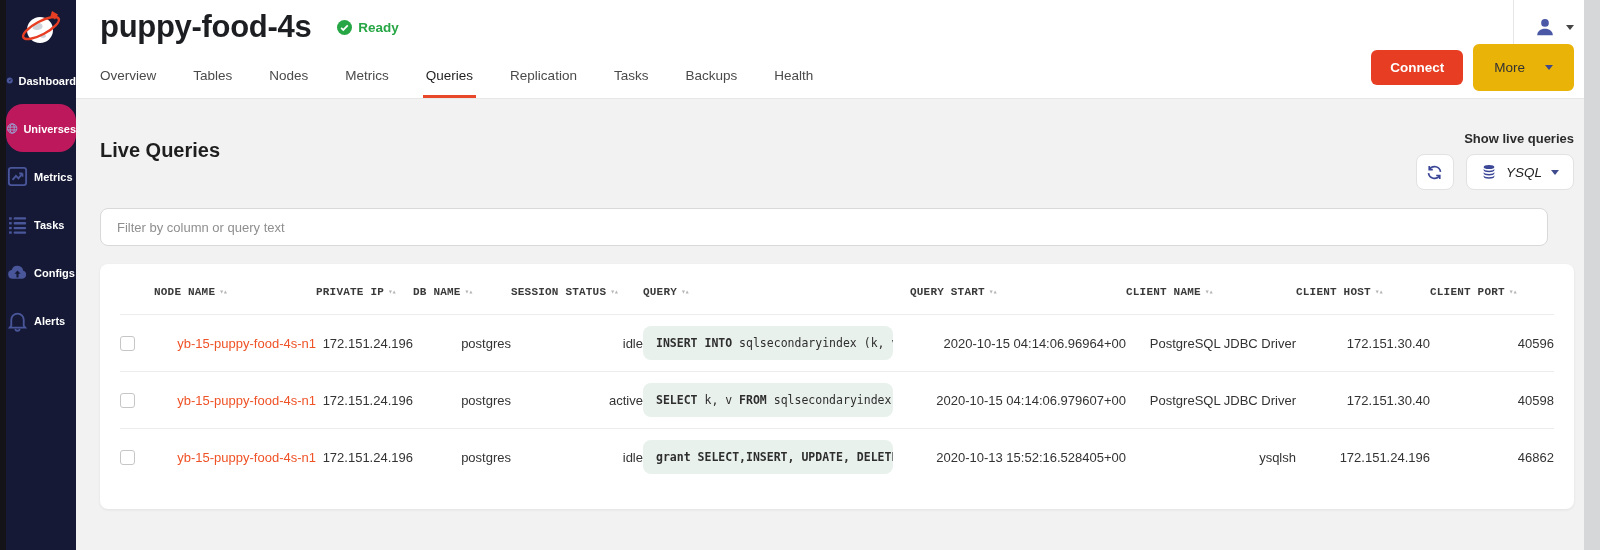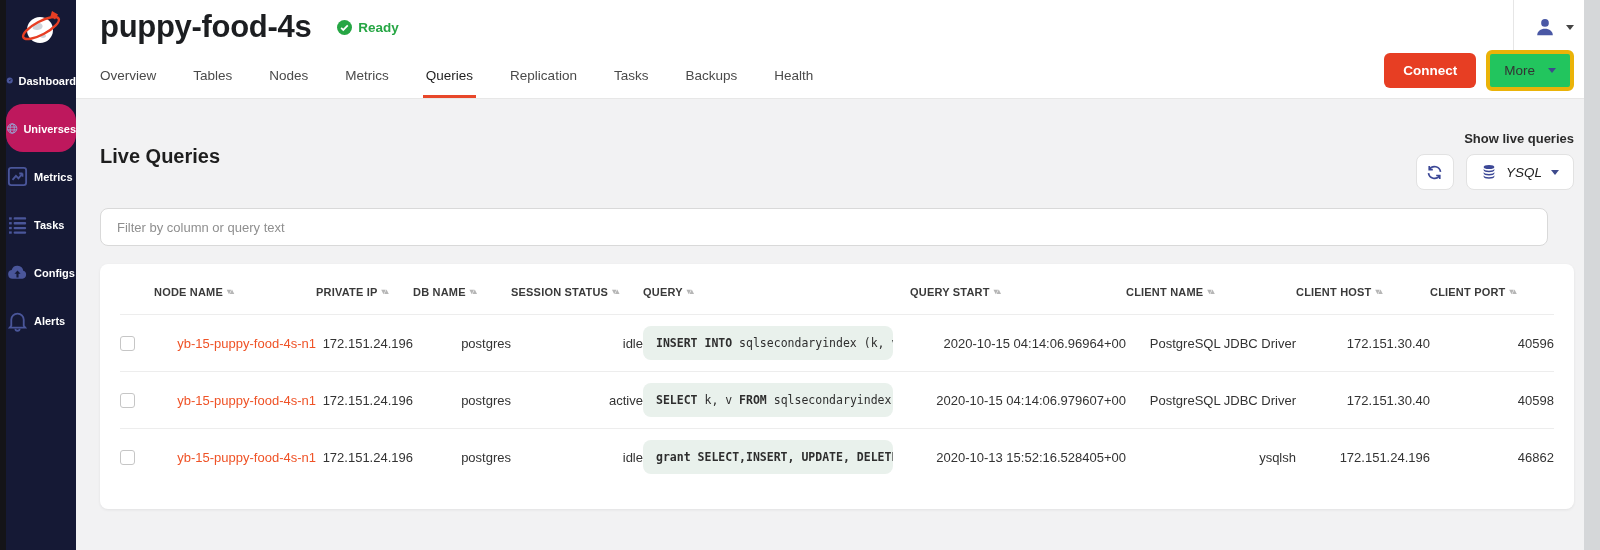--- a/index.html
+++ b/index.html
@@ -36,41 +36,41 @@
   .caret { width:0; height:0; border-left:4.5px solid transparent; border-right:4.5px solid transparent; border-top:5px solid #3e4a8c; display:inline-block; }
   .caret.dark { border-top-color:#444; }
 
   .header-bottom { display:flex; align-items:flex-end; height:44px; }
   .tabs { display:flex; gap:37px; }
   .tab { font-size:13.5px; color:#4a4a4a; padding-bottom:15px; position:relative; cursor:pointer; white-space:nowrap; }
   .tab.active { color:#1f1f1f; }
   .tab.active::after { content:""; position:absolute; left:-3px; right:-3px; bottom:0; height:3px; background:#e8472a; }
   .header-actions { margin-left:auto; display:flex; gap:10px; align-items:center; margin-bottom:7px; }
   .btn-connect { background:#e73e23; color:#fff; font-weight:700; font-size:13.5px; border:none; border-radius:6px; padding:10px 19px; cursor:pointer; font-family:inherit; }
-  .btn-more { background:#22c55e; border:4px solid #eab308; border-radius:6px; padding:9px 14px; font-size:13.5px; color:#333; display:flex; align-items:center; gap:13px; cursor:pointer; font-family:inherit; }
+  .btn-more { background:#eab308; border:7px solid #eab308; border-radius:6px; padding:9px 14px; font-size:13.5px; color:#333; display:flex; align-items:center; gap:20px; cursor:pointer; font-family:inherit; }
 
   
   .content { padding:32px 10px 0 24px; }
   .toolbar { display:flex; align-items:flex-start; }
-  .live-title { font-size:20px; font-weight:700; color:#1e1e1e; margin-top:14px; }
+  .live-title { font-size:20px; font-weight:700; color:#1e1e1e; margin-top:8px; }
   .toolbar-right { margin-left:auto; display:flex; flex-direction:column; align-items:flex-end; gap:8px; }
   .show-label { font-size:13px; font-weight:700; color:#2b2b2b; }
   .toolbar-buttons { display:flex; gap:12px; }
   .btn-refresh { width:38px; height:36px; background:#fff; border:1px solid #e2e2e2; border-radius:8px; display:flex; align-items:center; justify-content:center; color:#3b4796; cursor:pointer; }
   .btn-refresh svg { width:17px; height:17px; display:block; }
   .btn-api { height:36px; background:#fff; border:1px solid #e2e2e2; border-radius:8px; display:flex; align-items:center; gap:9px; padding:0 14px; font-size:13.5px; color:#222; cursor:pointer; font-family:inherit;font-style:italic; }
   .btn-api .dbicon { width:16px; height:16px; color:#3b4796; }
   .btn-api .dbicon svg { width:100%; height:100%; display:block; }
 
   .filter-input { margin-top:18px; width:1448px; height:38px; border:1px solid #d9d9d9; border-radius:8px; padding:0 16px; font-size:13px; color:#333; background:#fff; outline:none; font-family:inherit; display:block; }
   .filter-input::placeholder { color:#8f8f8f; }
 
   .card { margin-top:18px; width:1474px; background:#fff; border-radius:8px; box-shadow:0 1px 3px rgba(0,0,0,0.07); padding:6px 20px 24px; }
   .grid { display:grid; grid-template-columns:34px 162px 97px 98px 132px 267px 216px 170px 134px 1fr; align-items:center; }
-  .thead { height:44px; }
+  .thead { height:44px;font-family:Liberation Mono, monospace; }
   .th { font-size:11px; font-weight:700; color:#3a3a3a; display:flex; align-items:center; gap:4px; letter-spacing:0.2px; white-space:nowrap; }
   .sort { font-size:8px; color:#b6b6b6; letter-spacing:-1px; line-height:1; }
   .trow { border-top:1px solid #ededed; height:57px;text-align:right; }
   .cell { font-size:13px; color:#333; white-space:nowrap; }
   .link { color:#ef5226; cursor:pointer; }
   .checkbox { width:15px; height:15px; border:1.5px solid #c6c6c6; border-radius:3px; background:#fff; cursor:pointer; }
   .code { background:#e9f1ec; border-radius:8px; padding:10px 13px; font-family:"DejaVu Sans Mono", monospace; font-size:11.5px; color:#2e2e2e; white-space:nowrap; width:fit-content; max-width:250px; overflow:hidden; cursor:pointer; }
   .code b { font-weight:700; }
 </style>
 </head>

